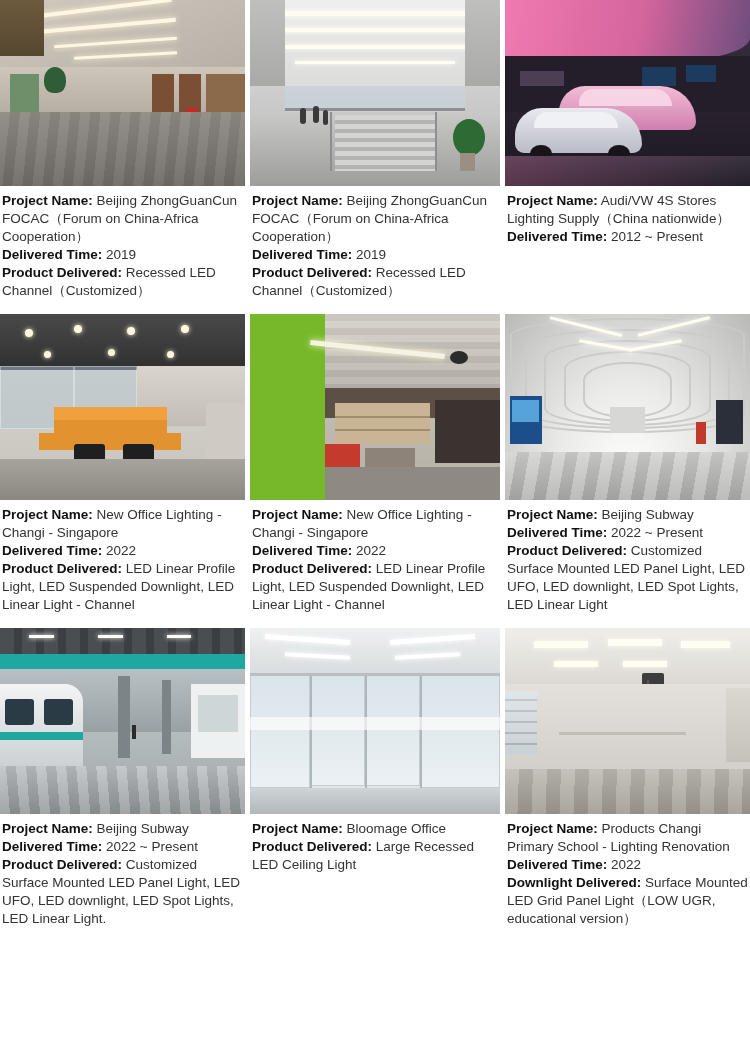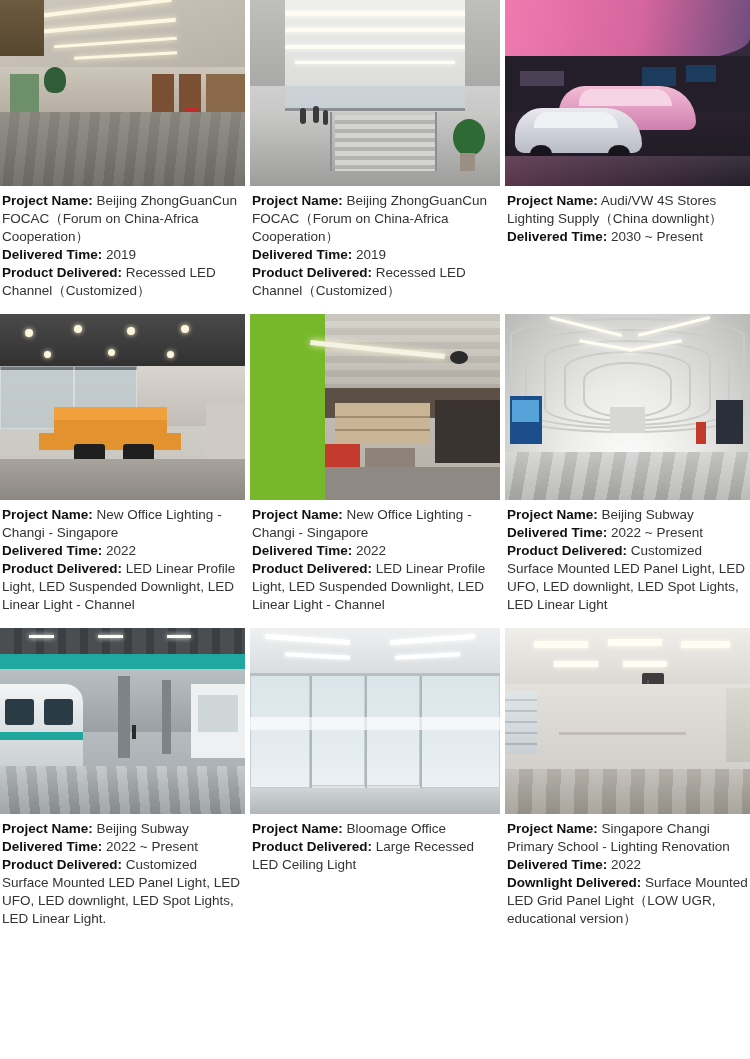--- a/index.html
+++ b/index.html
@@ -203,23 +203,23 @@
       <div class="ph" style="left:30%;top:48%;width:38%;height:9%;background:#f7d4e5;border-radius:24px 30px 0 0;"></div>
       <div class="ph carw" style="left:4%;top:58%;width:52%;height:24%;"></div>
       <div class="ph" style="left:12%;top:60%;width:34%;height:9%;background:#f0f1f5;border-radius:22px 26px 0 0;"></div>
       <div class="ph" style="left:10%;top:78%;width:9%;height:9%;background:#17151b;border-radius:50%;"></div>
       <div class="ph" style="left:42%;top:78%;width:9%;height:9%;background:#17151b;border-radius:50%;"></div>
       <div class="ph floor" style="left:0;bottom:0;width:100%;height:16%;"></div>
       <div class="ph" style="left:0;bottom:0;width:100%;height:16%;background:linear-gradient(90deg,rgba(240,122,176,.25),rgba(0,0,0,0));"></div>
     </div>
     <div class="caption">
       <p><span class="lbl">Project Name:</span>
-         <span class="val">Audi/VW 4S Stores Lighting Supply（China downlight）</span></p>
-      <p><span class="lbl">Delivered Time:</span>
-         <span class="val">2030 ~ Present</span></p>
+         <span class="val">Audi/VW 4S Stores Lighting Supply（China nationwide）</span></p>
+      <p><span class="lbl">Delivered Time:</span>
+         <span class="val">2012 ~ Present</span></p>
     </div>
   </div>
 
   <div class="cell">
     <div class="photo s4">
       <div class="ph ceil"></div>
       <div class="ph dl" style="left:10%;top:8%;width:8px;height:8px;"></div>
       <div class="ph dl" style="left:30%;top:6%;width:8px;height:8px;"></div>
       <div class="ph dl" style="left:52%;top:7%;width:8px;height:8px;"></div>
       <div class="ph dl" style="left:74%;top:6%;width:8px;height:8px;"></div>
@@ -373,21 +373,21 @@
       <div class="ph wall" style="left:0;top:30%;width:100%;height:48%;"></div>
       <div class="ph win" style="left:0;top:34%;width:13%;height:34%;"></div>
       <div class="ph" style="left:0;top:34%;width:13%;height:34%;background:repeating-linear-gradient(0deg,rgba(255,255,255,.35) 0 9px,rgba(0,0,0,.05) 9px 11px);"></div>
       <div class="ph" style="right:0;top:32%;width:10%;height:40%;background:linear-gradient(#dbd8d2,#c5c2bc);"></div>
       <div class="ph" style="left:22%;top:56%;width:52%;height:3px;background:#c2beb6;"></div>
       <div class="ph floor2"></div>
       <div class="ph" style="left:0;bottom:0;width:100%;height:24%;background:repeating-linear-gradient(92deg,rgba(255,255,255,.14) 0 14px,rgba(0,0,0,.05) 14px 28px);"></div>
     </div>
     <div class="caption">
       <p><span class="lbl">Project Name:</span>
-         <span class="val">Singapore Changi Primary School - Lighting Renovation</span></p>
+         <span class="val">Products Changi Primary School - Lighting Renovation</span></p>
       <p><span class="lbl">Delivered Time:</span>
          <span class="val">2022</span></p>
       <p><span class="lbl">Downlight Delivered:</span>
          <span class="val">Surface Mounted LED Grid Panel Light（LOW UGR, educational version）</span></p>
     </div>
   </div>
 
 </div>
 
 </body></html>

